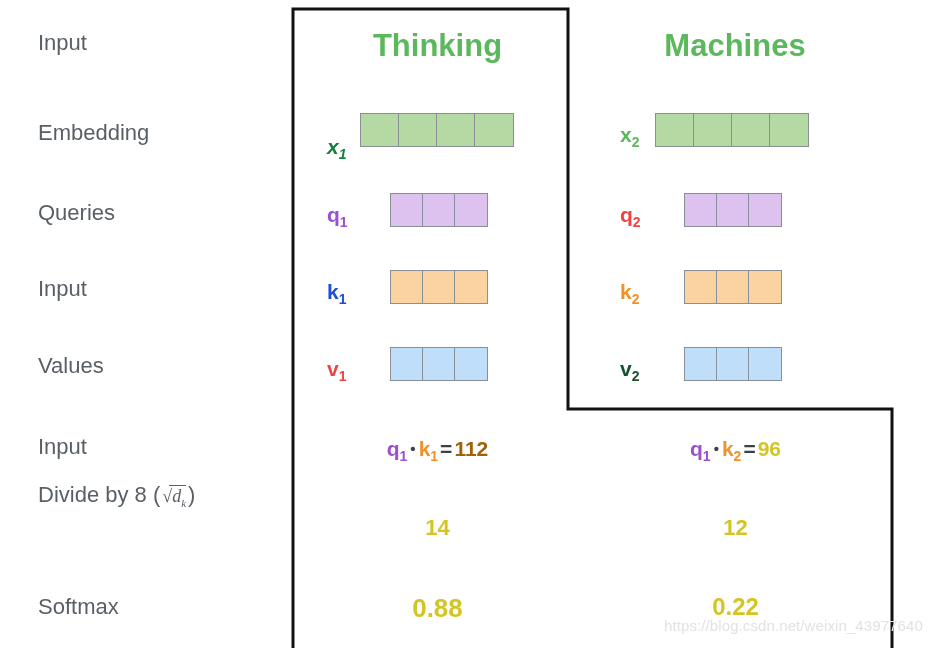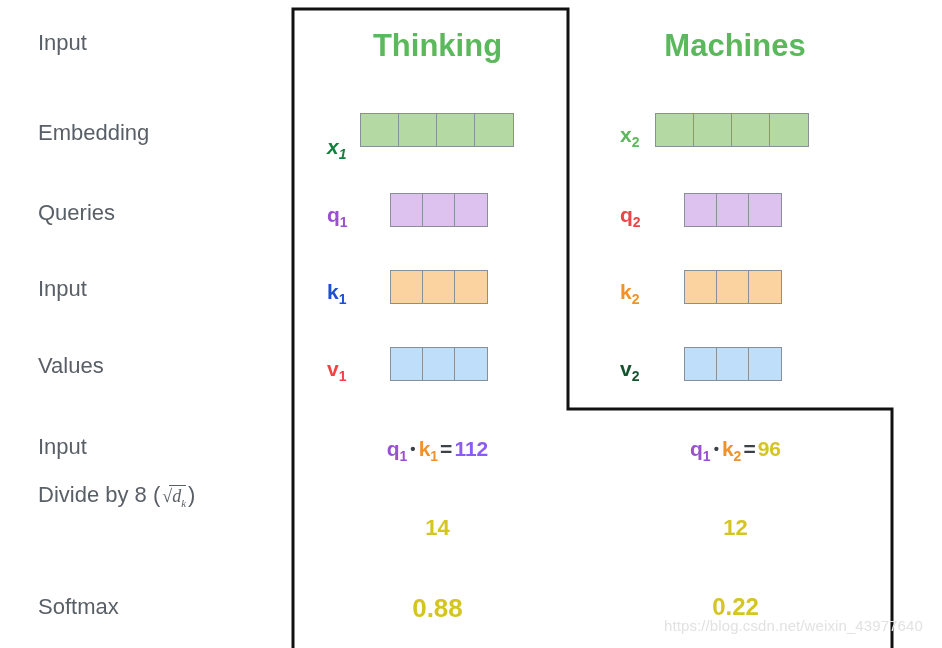--- a/index.html
+++ b/index.html
@@ -231,21 +231,21 @@
   <div class="vec-label" style="left:620px; top:358px; color:#14532d;">
     <span>v</span><sub>2</sub>
   </div>
   <div class="strip" style="left:684px; top:347px; height:32px;">
     <div class="cell" style="width:32px; background:#bfdefa;"></div>
     <div class="cell" style="width:32px; background:#bfdefa;"></div>
     <div class="cell" style="width:32px; background:#bfdefa;"></div>
   </div>
 
   <div class="expr" style="left:340px; top:438px; width:195px;">
-    <span style="color:#9b4fd1;"><span>q</span><sub>1</sub></span><span class="dot">•</span><span style="color:#f0922b;"><span>k</span><sub>1</sub></span><span class="eq">=</span><span style="color:#8b5cf6;">112</span>
+    <span style="color:#9b4fd1;"><span>q</span><sub>1</sub></span><span class="dot">•</span><span style="color:#f0922b;"><span>k</span><sub>1</sub></span><span class="eq">=</span><span style="color:#a16207;">112</span>
   </div>
 
   <div class="expr" style="left:638px; top:438px; width:195px;">
     <span style="color:#9b4fd1;"><span>q</span><sub>1</sub></span><span class="dot">•</span><span style="color:#f0922b;"><span>k</span><sub>2</sub></span><span class="eq">=</span><span style="color:#d4c522;">96</span>
   </div>
 
   <div class="value-num" style="left:340px; top:517px; width:195px;">14</div>
   <div class="value-num" style="left:638px; top:517px; width:195px;">12</div>
 
   <div class="value-num" style="left:340px; top:595px; width:195px; font-size:26px;">0.88</div>

